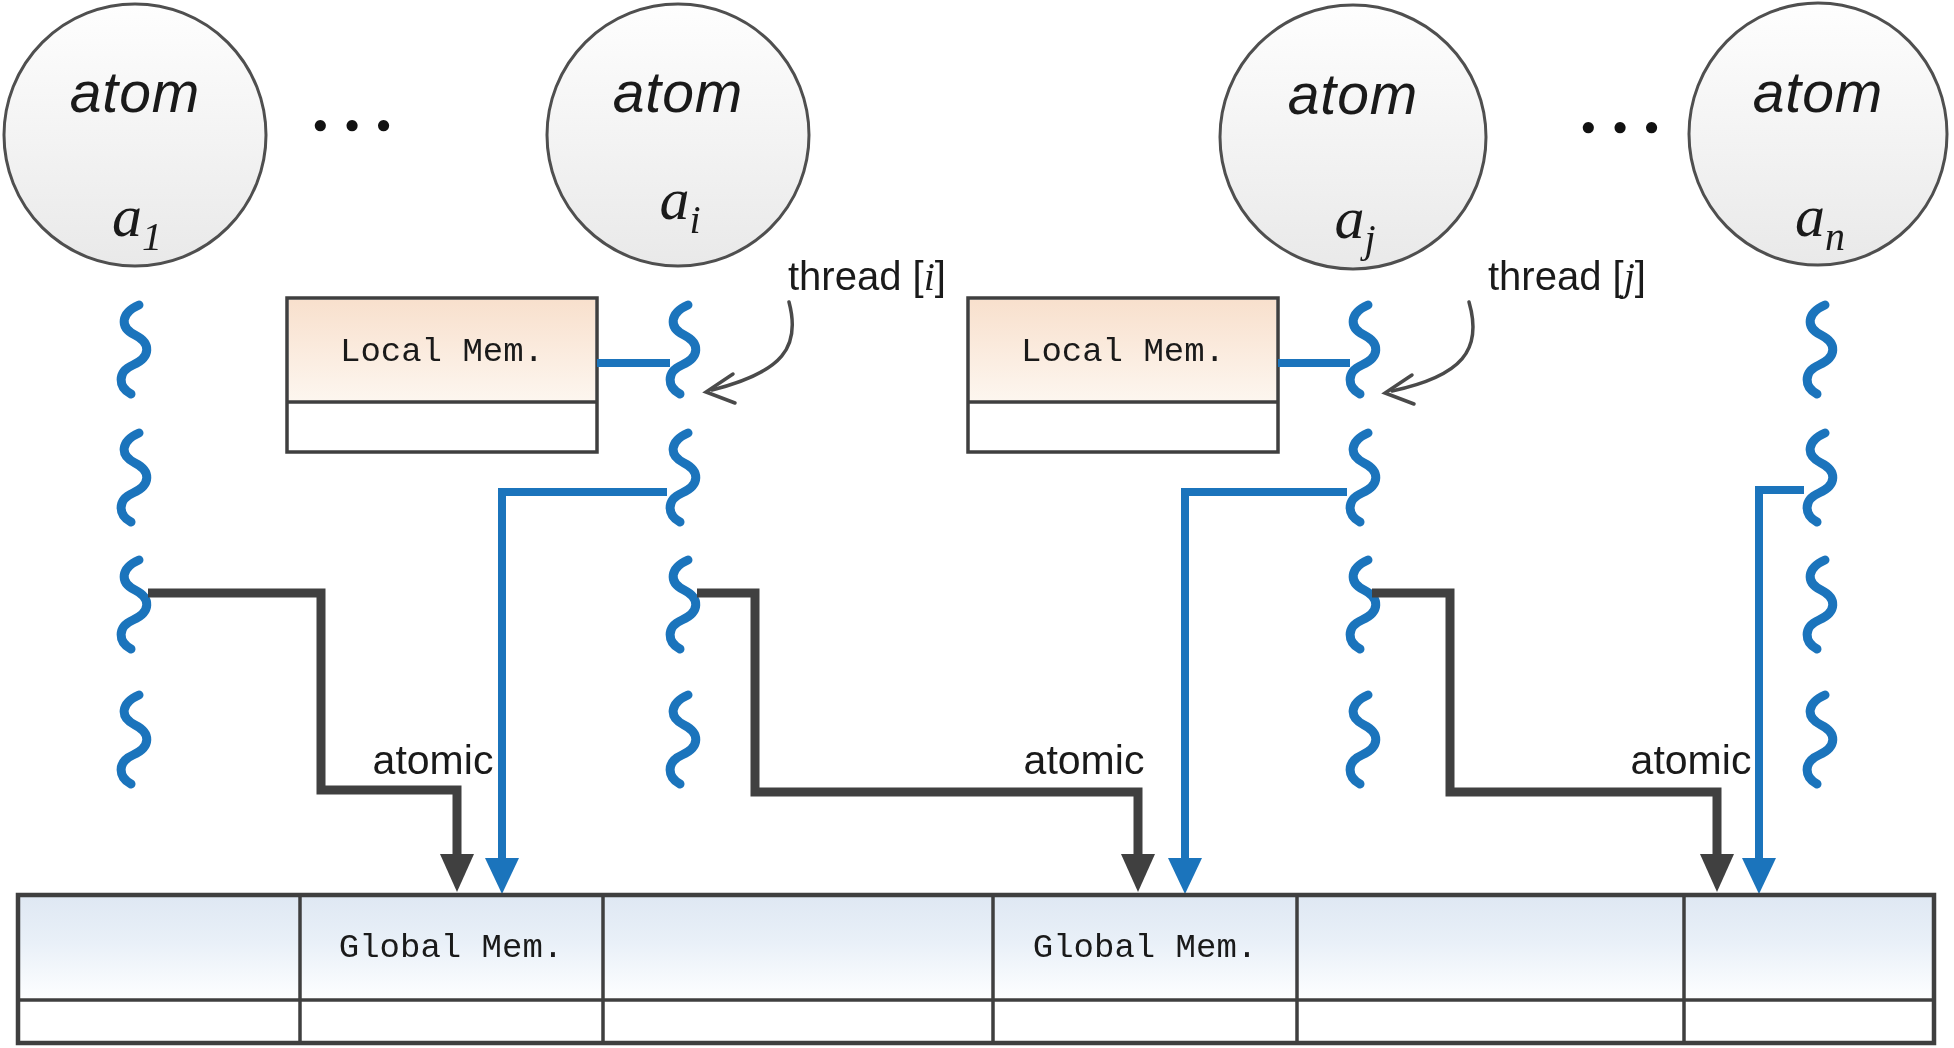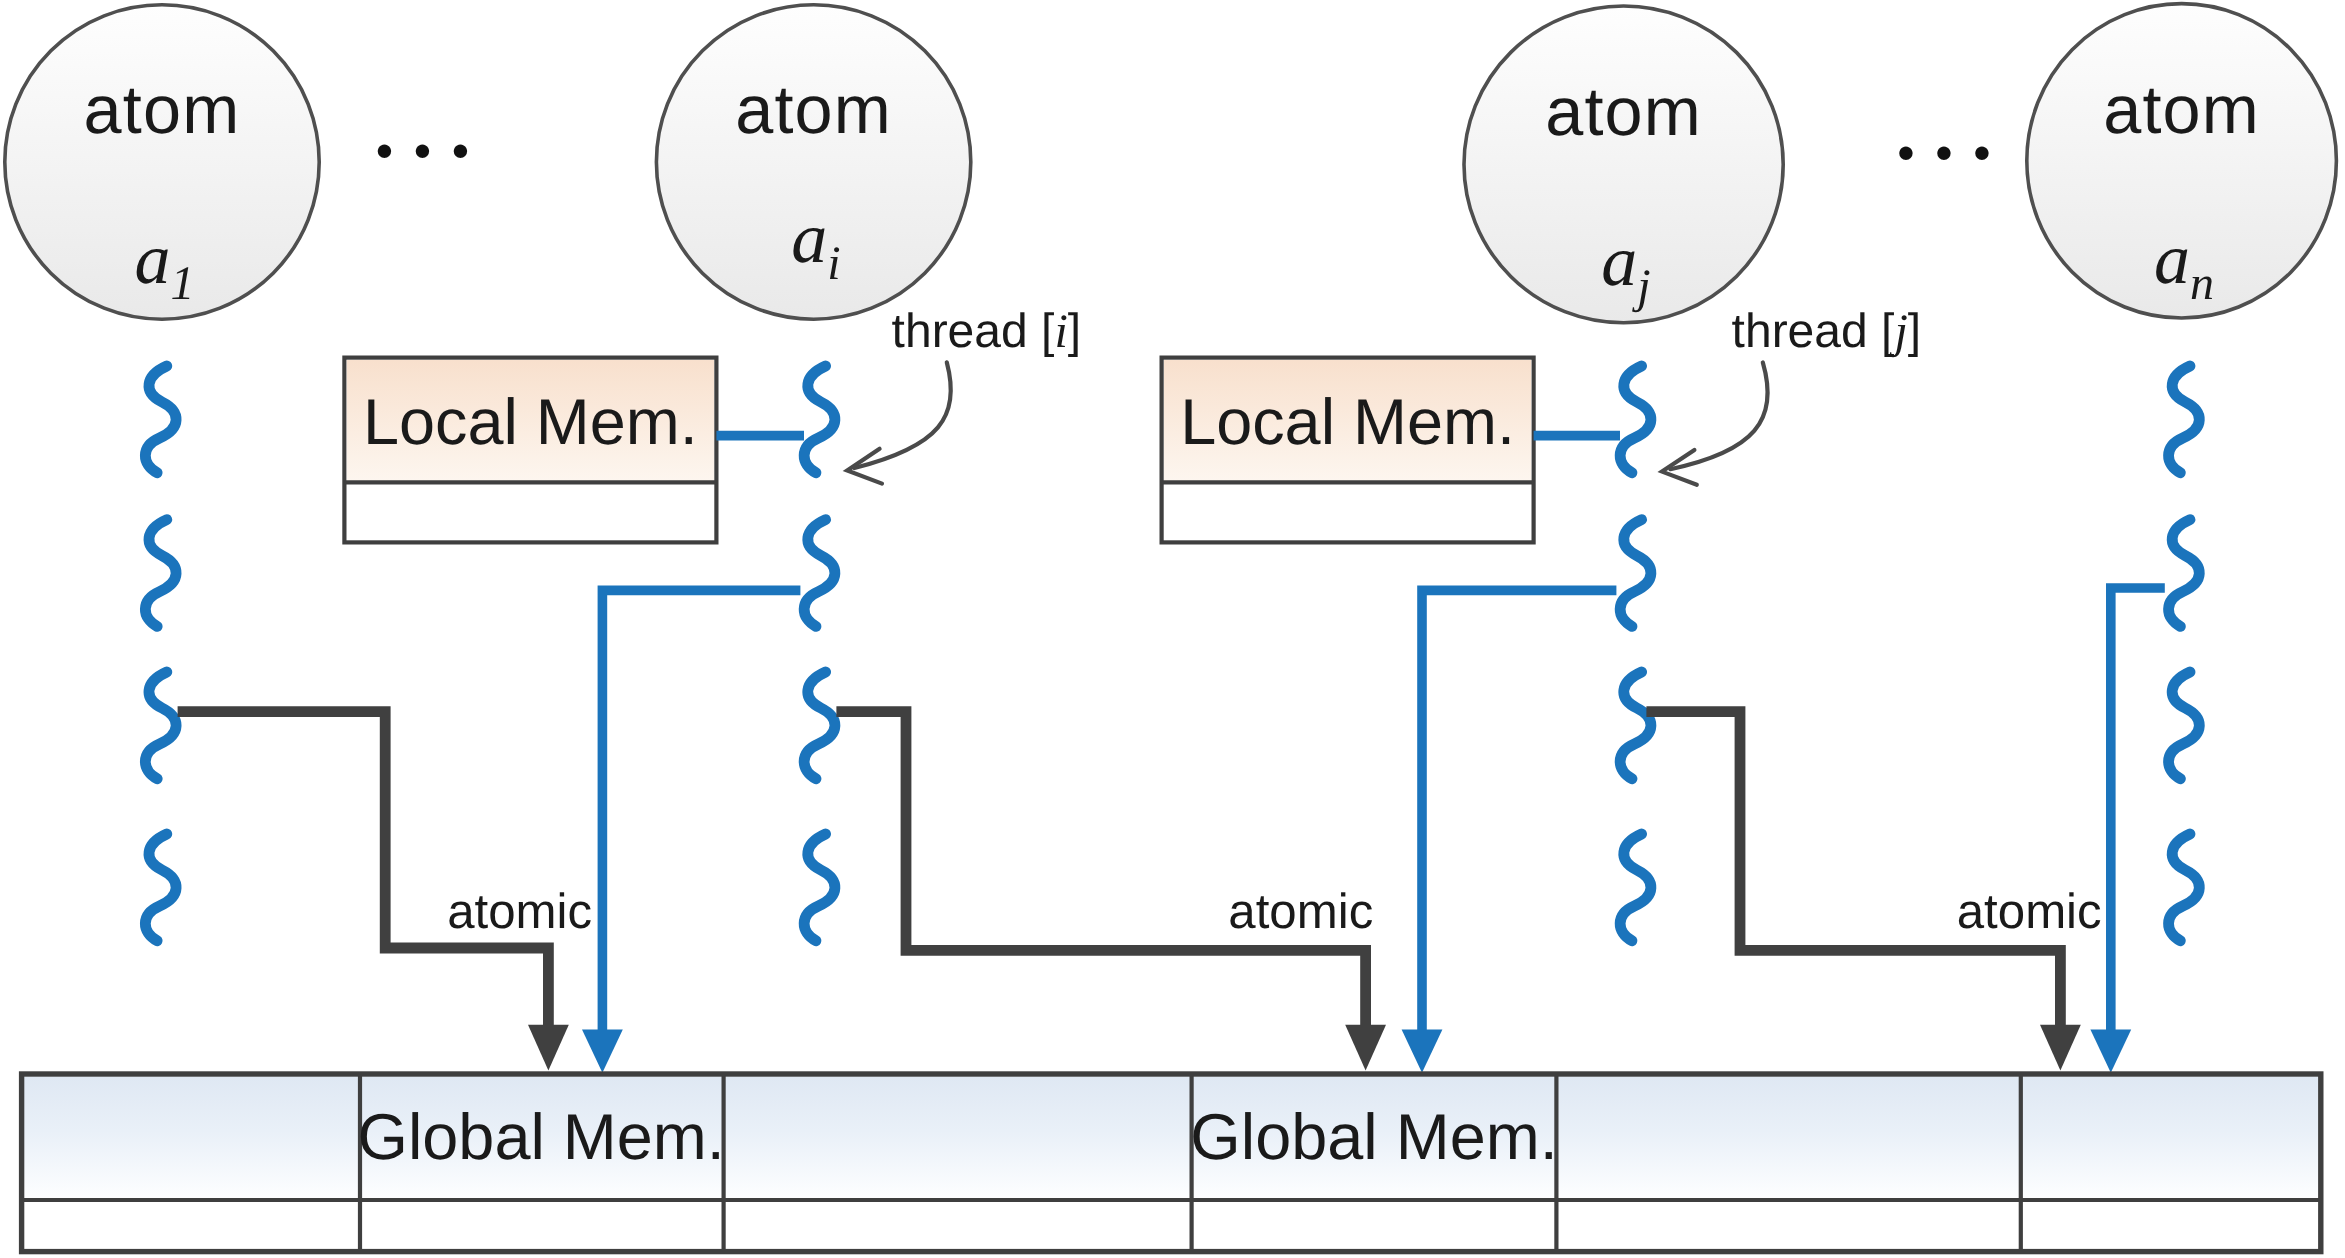--- a/index.html
+++ b/index.html
@@ -1,26 +1,26 @@
 <!DOCTYPE html>
 <html><head>
 <meta charset="utf-8">
 <style>
   html,body{margin:0;padding:0;background:#ffffff;}
   #canvas{position:relative;width:1954px;height:1048px;background:#ffffff;overflow:hidden;
           font-family:"Liberation Sans",sans-serif;color:#1a1a1a;}
   #shapes{position:absolute;left:0;top:0;}
   .txt{position:absolute;transform:translate(-50%,-50%);white-space:nowrap;line-height:1;}
-  .atom-word{font-size:57px;letter-spacing:1px;}
+  .atom-word{font-size:57px;letter-spacing:1px;font-style:italic;}
   .atom-sub{font-family:"Liberation Serif",serif;font-style:italic;font-size:60px;margin-top:28px;}
   .atom-sub .sub{font-size:40px;vertical-align:-14px;letter-spacing:0;}
   .dots{font-size:26px;letter-spacing:16px;color:#111;}
-  .memlabel{font-size:54px;}
+  .memlabel{font-size:34px;font-family:Liberation Mono, monospace;}
   .oplabel{font-size:41px;margin-left:20px;}
-  .threadlabel{font-size:40px;transform:translate(0,-50%);}
+  .threadlabel{font-size:40px;transform:translate(0,-50%);margin-left:45px;}
   .threadlabel .idx{font-family:"Liberation Serif",serif;font-style:italic;}
 </style>
 </head>
 <body>
 
 <div id="canvas">
 
   <svg id="shapes" width="1954" height="1048" viewBox="0 0 1954 1048">
     <defs>
       <linearGradient id="circGrad" x1="0" y1="0" x2="0" y2="1">

